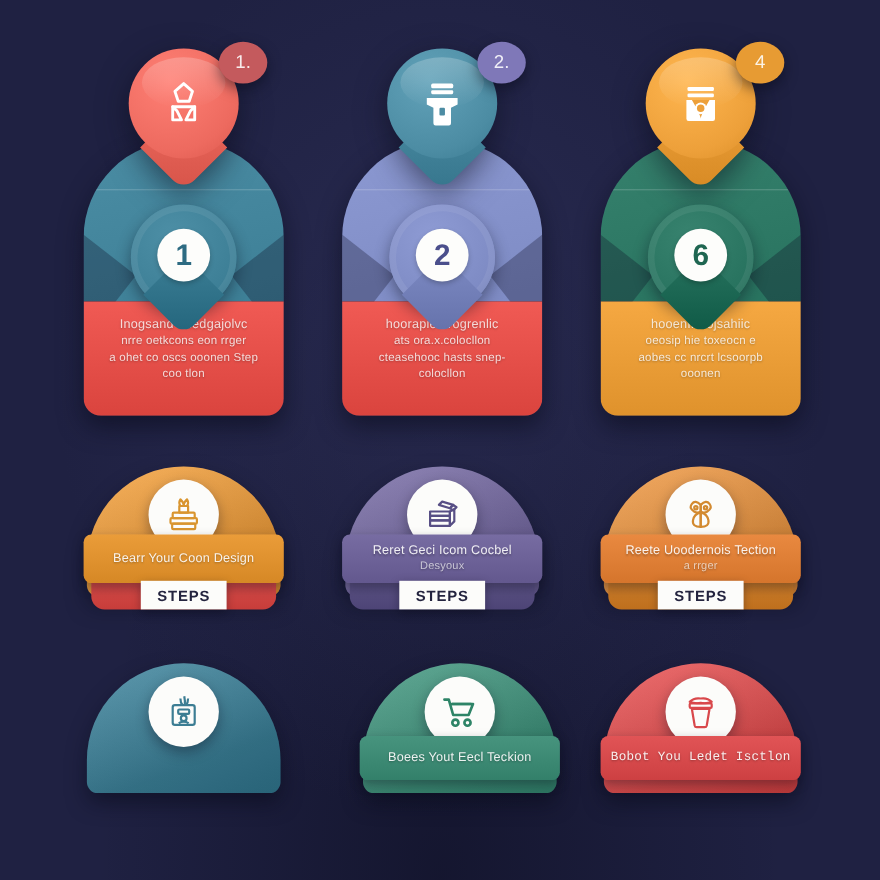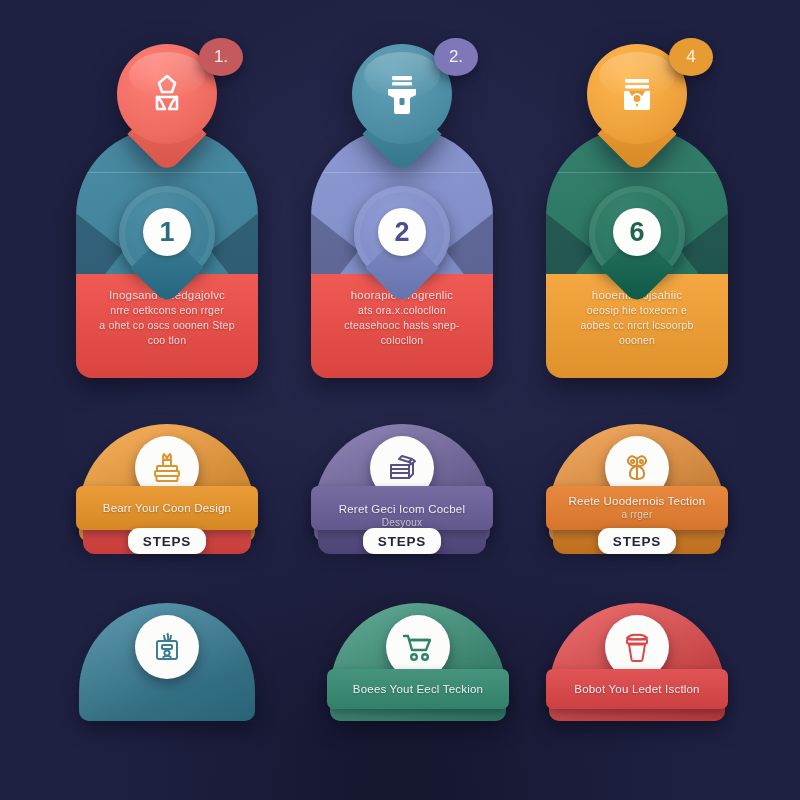--- a/index.html
+++ b/index.html
@@ -272,21 +272,20 @@
     width: 78px; height: 26px;
     margin-left: -39px;
     background: #fcfcfa;
     display: flex; align-items: center; justify-content: center;
     font-size: 13.5px;
     font-weight: bold;
     letter-spacing: 0.8px;
     color: #24243f;
     z-index: 6;
     box-shadow: 0 3px 8px rgba(8,9,24,0.35);
-    border-radius: 11px;
   }
 
   svg { display: block; }
 </style>
 </head>
 <body style="background: rgb(31, 33, 66);">
 
 <div class="bg-vignette"></div>
 
 <div class="stage">
@@ -436,21 +435,21 @@
     <div class="dome-icon">
       <svg width="36" height="32" viewBox="0 0 36 32" fill="none" stroke="#584f85" stroke-width="2" stroke-linejoin="round">
         <path d="M18 4 l10 3 l-3 3 l-10 -3 z"></path>
         <path d="M28 7 l3 2 l-3 3 l-3 -2 z"></path>
         <path d="M7 13 h18 v4 h-18 z"></path>
         <path d="M7 17 h18 v4 h-18 z"></path>
         <path d="M7 21 h18 v5 h-18 z"></path>
         <path d="M25 13 l4 -2 v11 l-4 4 z"></path>
       </svg>
     </div>
-    <div class="dome-band" id="m2-band" style="background: linear-gradient(rgb(119, 108, 162), rgb(99, 88, 142)); align-items: flex-end;">
+    <div class="dome-band" id="m2-band" style="background: linear-gradient(rgb(119, 108, 162), rgb(99, 88, 142));">
       <span class="dome-band-text">
         <span>Reret Geci Icom Cocbel</span>
         <span class="dome-band-sub">Desyoux</span>
       </span>
     </div>
     <div class="steps-tab">STEPS</div>
   </div>
 
   <div class="dome-card dome-mid c3">
     <div class="dome-base" id="m3-base" style="background: linear-gradient(rgb(208, 129, 47), rgb(190, 111, 29));"></div>
@@ -514,18 +513,18 @@
     <div class="dome-shape" id="b3-dome" style="background: linear-gradient(155deg, rgb(237, 95, 96), rgb(221, 79, 80) 55%, rgb(205, 63, 64));">
       <div class="dome-inner-shade"></div>
     </div>
     <div class="dome-icon">
       <svg width="32" height="34" viewBox="0 0 32 34" fill="none" stroke="#d9484b" stroke-width="2" stroke-linejoin="round">
         <path d="M6 8 q4 -4 10 -3 q6 -1 10 3 q-5 2 -10 1 q-5 1 -10 -1 z"></path>
         <rect x="6" y="9.5" width="20" height="4" rx="1"></rect>
         <path d="M8 14.5 h16 l-2.5 15 a2 2 0 0 1 -2 1.6 h-7 a2 2 0 0 1 -2 -1.6 z"></path>
       </svg>
     </div>
-    <div class="dome-band low" id="b3-band" style="background: linear-gradient(rgb(225, 84, 86), rgb(205, 64, 66));">
+    <div class="dome-band low" id="b3-band" style="background: linear-gradient(rgb(225, 84, 86), rgb(205, 64, 66)); font-family: Liberation Mono, monospace;">
       <span class="dome-band-text">Bobot You Ledet Isctlon</span>
     </div>
   </div>
 
 </div>
 
 </body></html>

